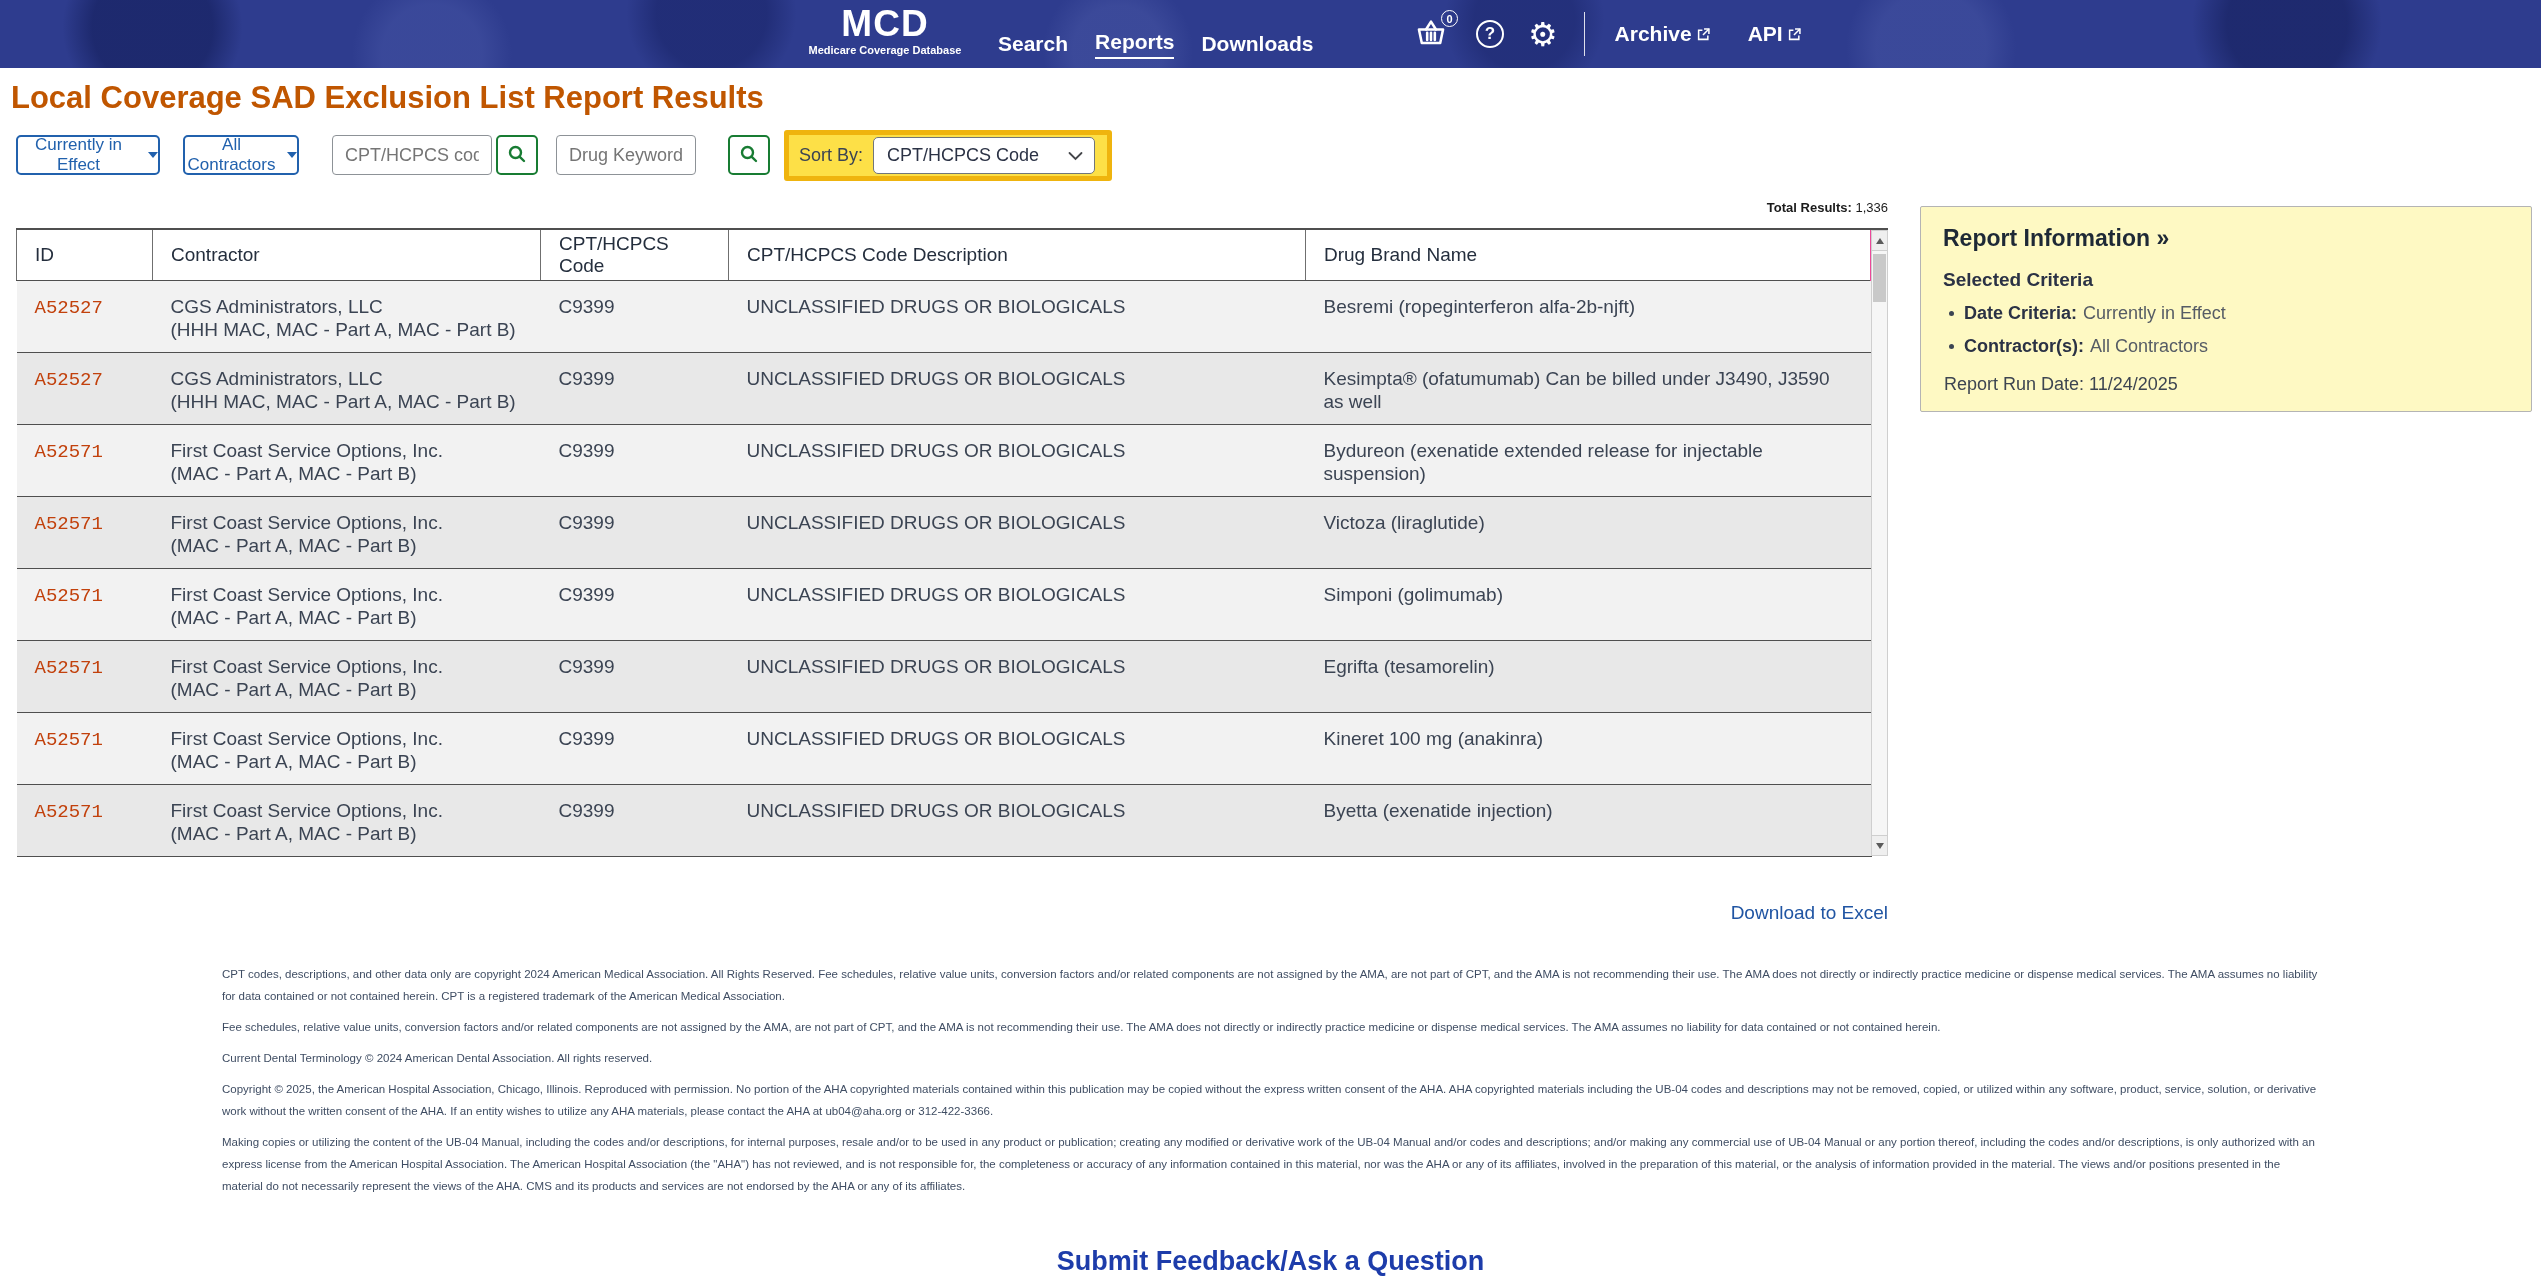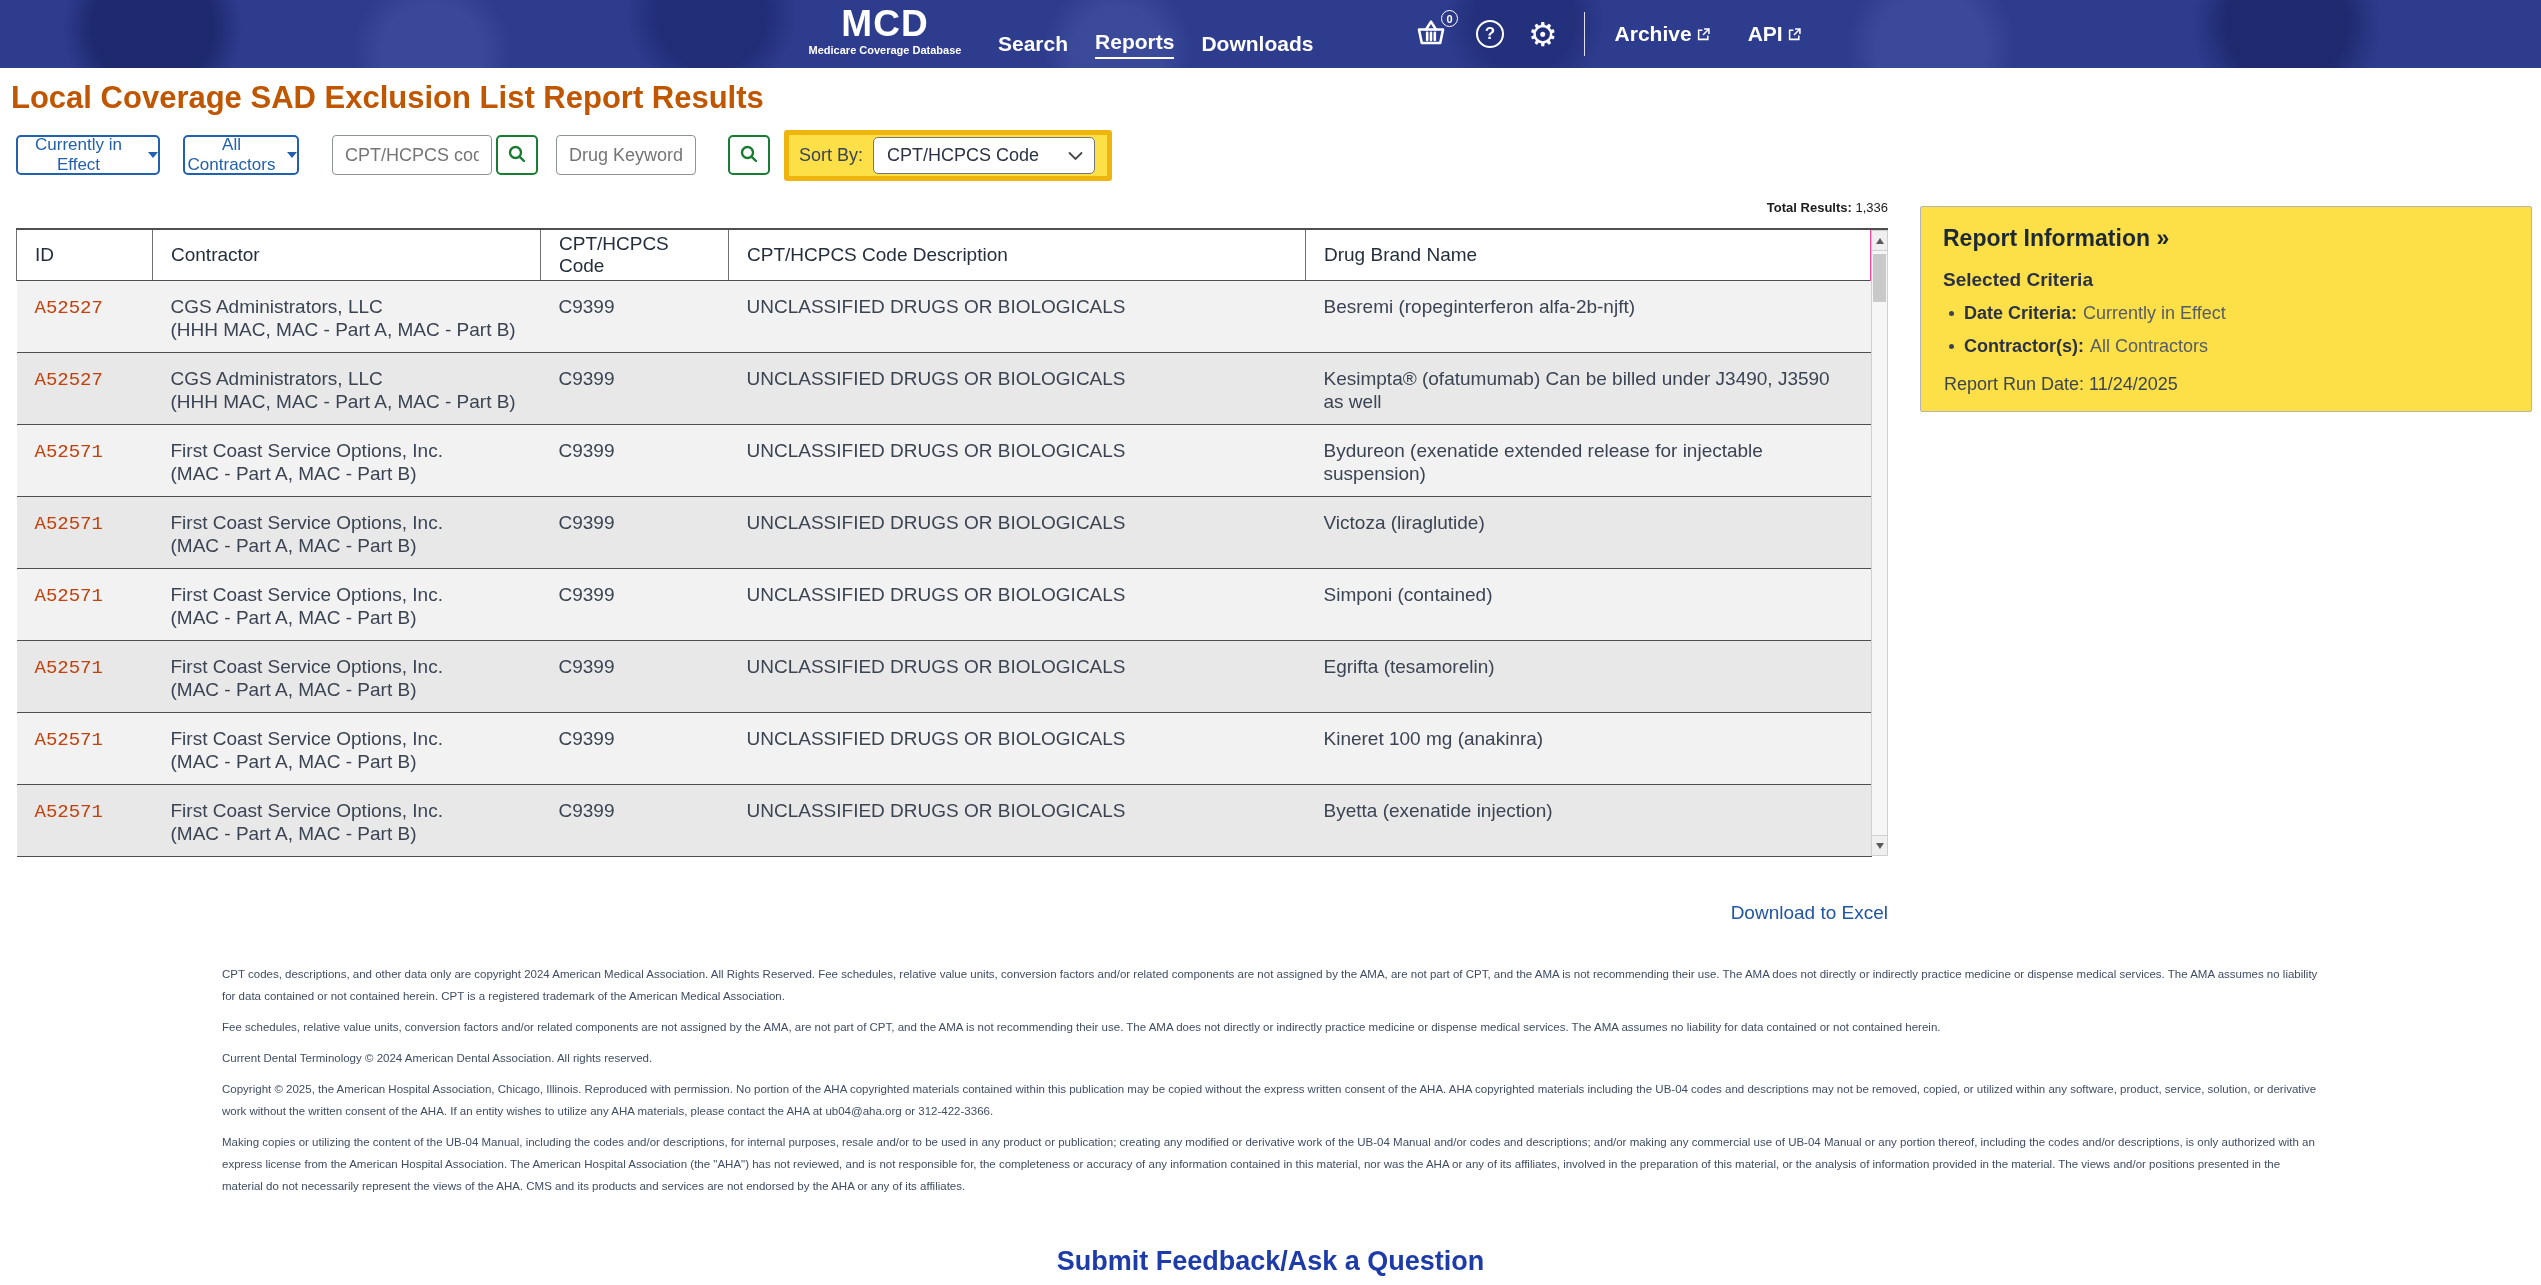--- a/index.html
+++ b/index.html
@@ -99,21 +99,21 @@
   .vs-btn { position:absolute; left:0; width:15px; height:20px; background:#efefef; display:flex; align-items:center; justify-content:center; cursor:pointer; }
   .vs-up { top:0; border-bottom:1px solid #cfcfcf; }
   .vs-down { bottom:0; border-top:1px solid #cfcfcf; }
   .tri-up { width:0; height:0; border-left:4px solid transparent; border-right:4px solid transparent; border-bottom:6px solid #5b5b5b; }
   .tri-dn { width:0; height:0; border-left:4px solid transparent; border-right:4px solid transparent; border-top:6px solid #5b5b5b; }
   .vs-thumb { position:absolute; left:1px; top:23px; width:13px; height:48px; background:#c9c9c9; cursor:pointer; }
 
   
   .report-info {
     position:absolute; left:1920px; top:206px; width:612px; height:206px;
-    background:#fde047; border:1px solid #b4b4b4; border-radius:2px; padding:18px 22px;
+    background:#fef9c3; border:1px solid #b4b4b4; border-radius:2px; padding:18px 22px;
   }
   .ri-heading { font-size:23px; font-weight:bold; color:#1e2936; cursor:pointer; }
   .ri-sub { font-size:19px; font-weight:bold; color:#2b3245; margin-top:17px; }
   .ri-bullet { display:flex; margin-top:12px; font-size:18px; }
   .ri-dot { width:5px; height:5px; border-radius:50%; background:#3b4453; margin:8px 10px 0 6px; flex:none; }
   .ri-lbl { font-weight:bold; color:#2b3245; margin-right:6px; white-space:nowrap; }
   .ri-val { color:#565c65; }
   .ri-rundate { position:absolute; left:23px; bottom:16px; font-size:18px; color:#3d4551; }
 
   
@@ -293,21 +293,21 @@
           <td>Victoza (liraglutide)</td>
         </tr>
         <tr>
           <td><a class="id-link">A52571</a></td>
           <td>
               <div>First Coast Service Options, Inc.</div>
               <div class="contractor-detail">(MAC - Part A, MAC - Part B)</div>
             </td>
           <td>C9399</td>
           <td>UNCLASSIFIED DRUGS OR BIOLOGICALS</td>
-          <td>Simponi (contained)</td>
+          <td>Simponi (golimumab)</td>
         </tr>
         <tr>
           <td><a class="id-link">A52571</a></td>
           <td>
               <div>First Coast Service Options, Inc.</div>
               <div class="contractor-detail">(MAC - Part A, MAC - Part B)</div>
             </td>
           <td>C9399</td>
           <td>UNCLASSIFIED DRUGS OR BIOLOGICALS</td>
           <td>Egrifta (tesamorelin)</td>

